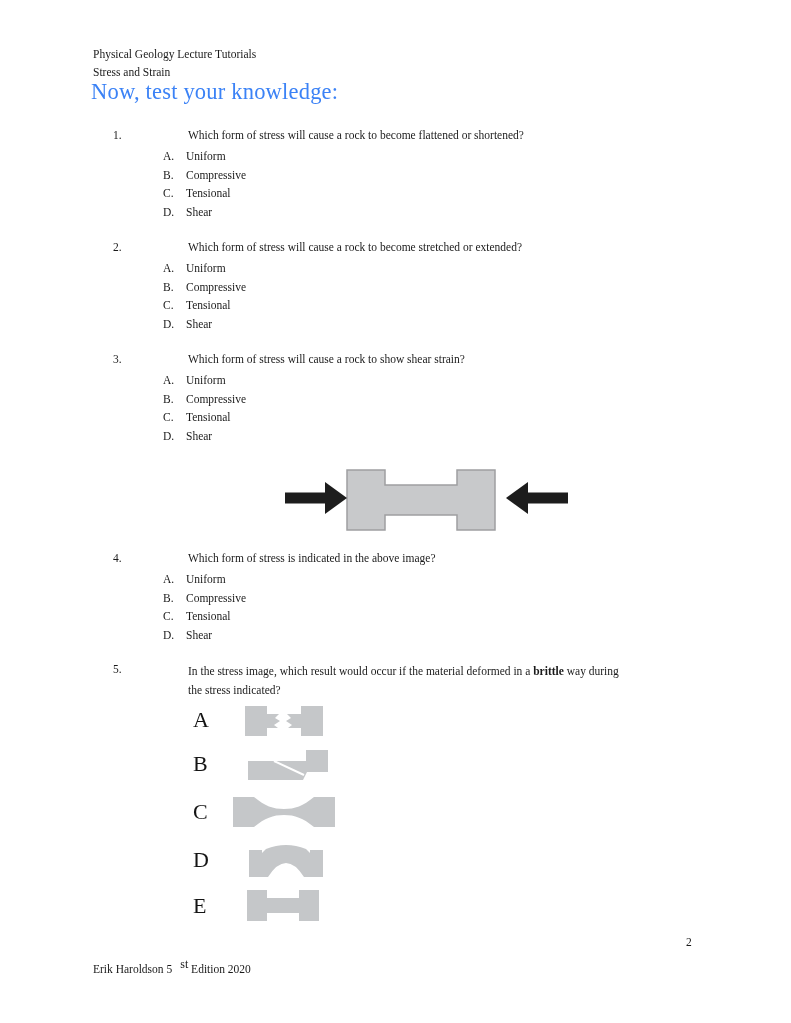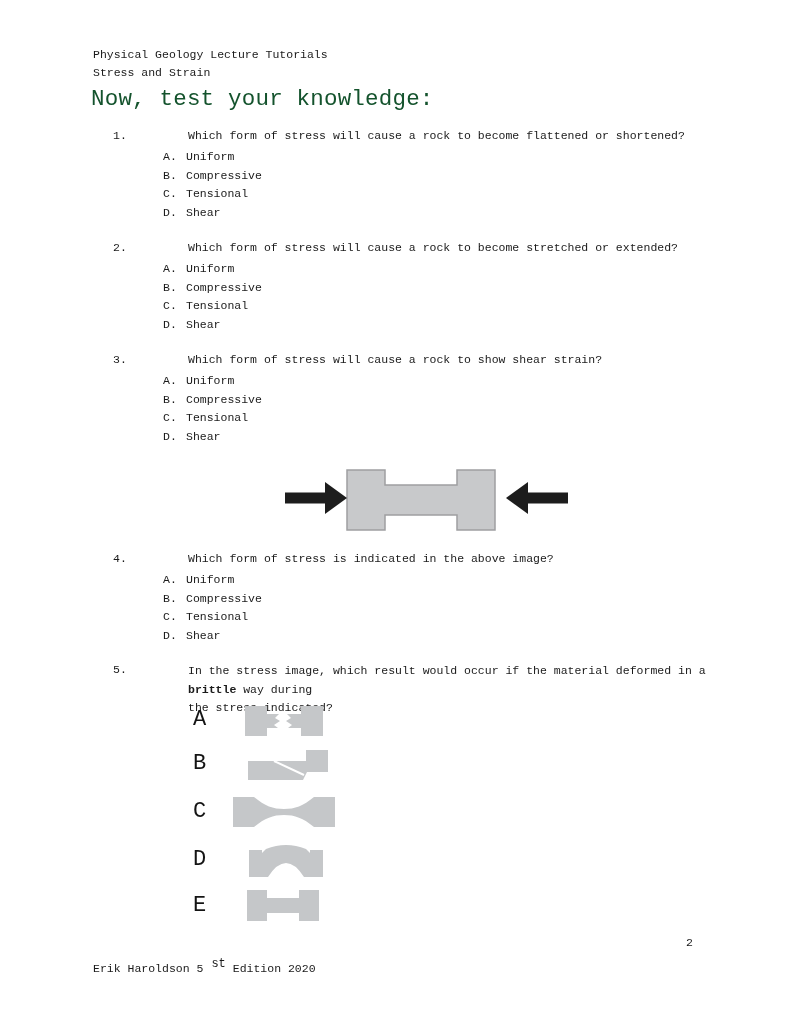--- a/index.html
+++ b/index.html
@@ -1,21 +1,21 @@
 <!DOCTYPE html>
 <html><head>
 <meta charset="utf-8">
 <style>
   html,body{margin:0;padding:0;background:#ffffff;}
   .page{
     position:relative;width:787px;height:1023px;background:#ffffff;
-    font-family:Liberation Mono, monospace;color:#1a1a1a;overflow:hidden;
+    font-family:Liberation Serif, serif;color:#1a1a1a;overflow:hidden;
   }
   .docheader{position:absolute;left:93px;top:46px;font-size:11.5px;line-height:17.5px;}
-  .doc-title{position:absolute;left:91px;top:86px;font-size:22.5px;font-weight:300;color:#14532d;letter-spacing:.2px;}
+  .doc-title{position:absolute;left:91px;top:79px;font-size:22.5px;font-weight:300;color:#3b82f6;letter-spacing:.2px;}
   .question{position:absolute;left:113px;font-size:11.5px;line-height:15px;}
   .qline{display:flex;}
   .qnum{width:27px;flex:0 0 27px;}
   .qtext{white-space:nowrap;margin-left:48px;}
   .choices{margin-top:4px;}
   .choice{display:flex;align-items:center;height:18.7px;padding-left:50px;}
   .cletter{width:23px;flex:0 0 23px;}
   .q5wrap{width:570px;}
   .q5 .qtext{white-space:normal;line-height:18.5px;}
   .bold{font-weight:bold;text-align:right;}

